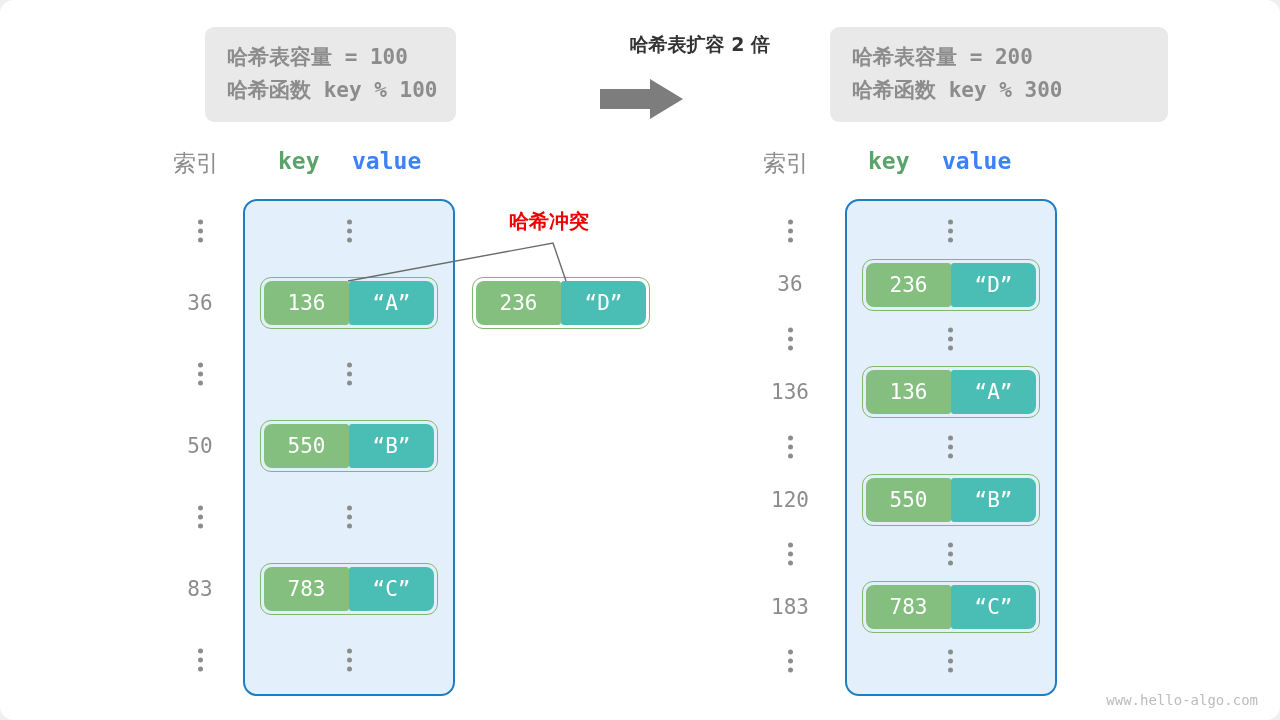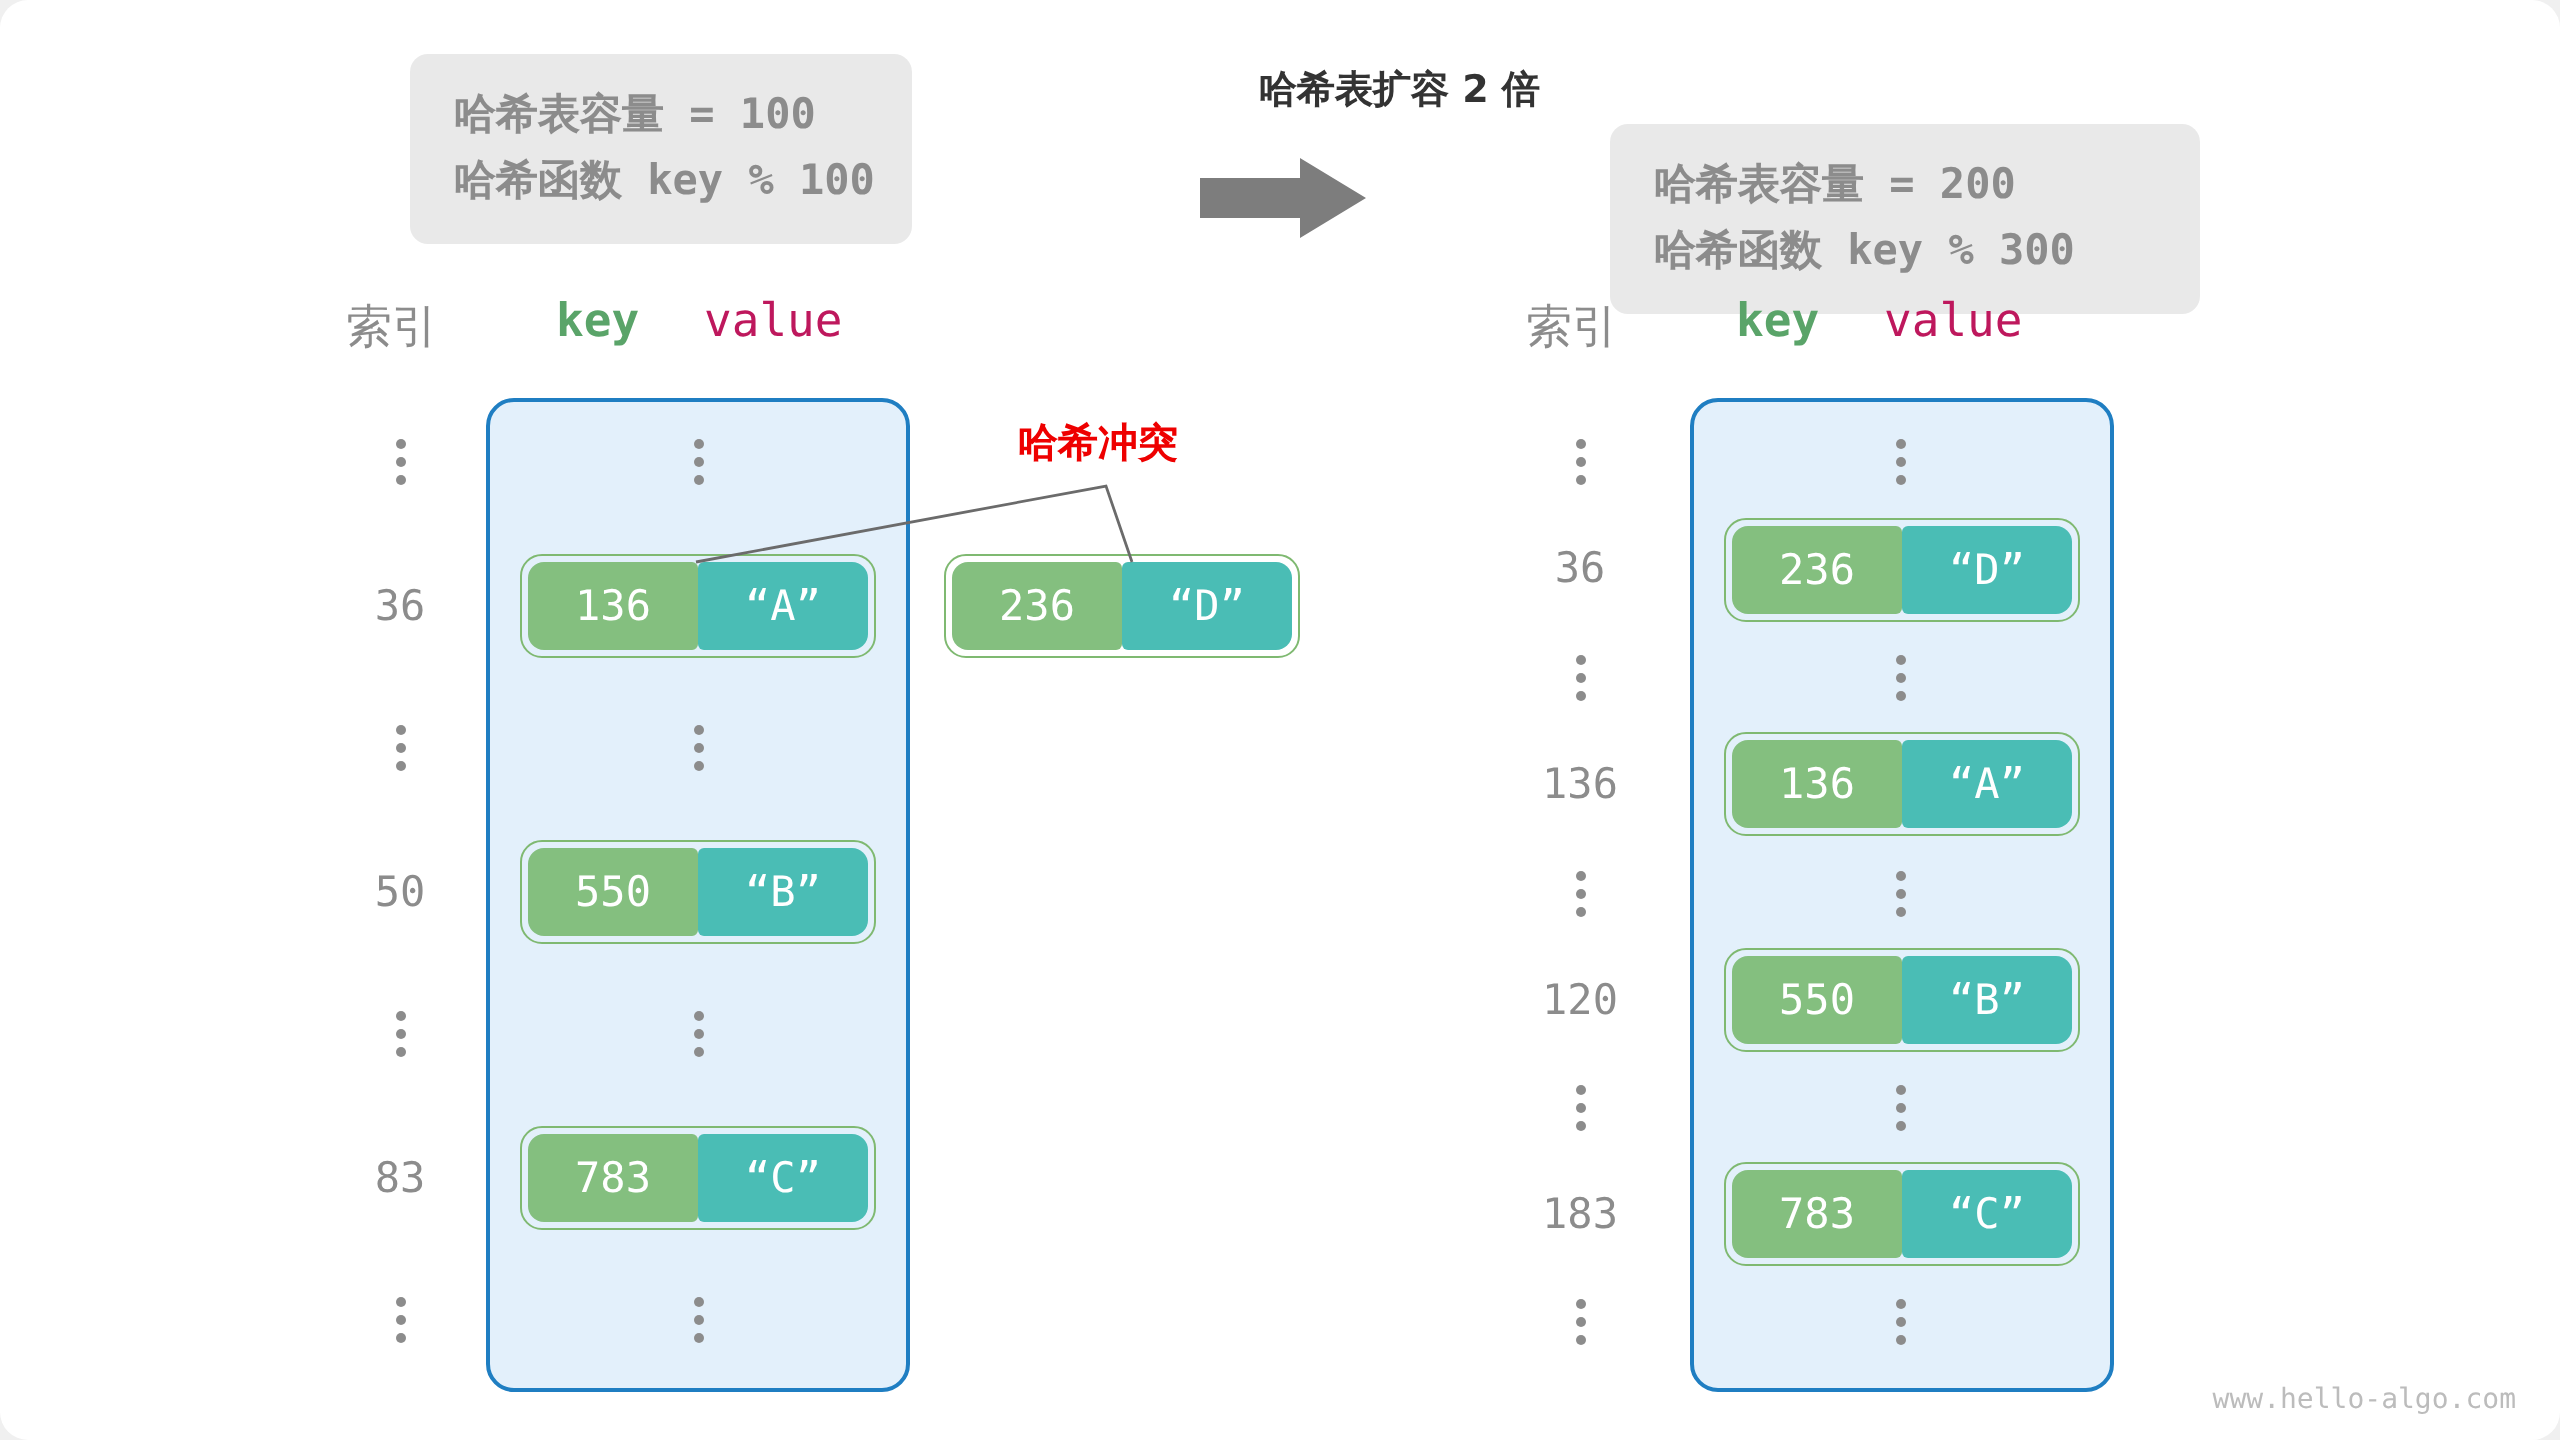--- a/index.html
+++ b/index.html
@@ -56,21 +56,21 @@
 
   
   .col-head {
     position: absolute;
     font-family: "DejaVu Sans Mono", monospace;
     font-size: 23px;
     white-space: pre;
   }
   .head-index { color: #8c8c8c; }
   .head-key   { color: #5aa469; font-weight: bold; }
-  .head-value { color: #be185d; font-weight: normal; }
+  .head-value { color: #3b82f6; font-weight: bold; }
 
   
   .idx-col { position: absolute; }
   .idx-item {
     position: absolute;
     width: 80px;
     text-align: center;
     font-family: "DejaVu Sans Mono", monospace;
     font-size: 21px;
     color: #8c8c8c;
@@ -170,21 +170,21 @@
   </div>
 
   <div class="center-title" style="left:530px; top:32px; width:240px;">哈希表扩容 2 倍</div>
 
   <div class="arrow-wrap" style="left:600px; top:78px;">
     <svg width="84" height="42" viewBox="0 0 84 42">
       <polygon points="0,11 50,11 50,1 83,21 50,41 50,31 0,31" fill="#7d7d7d"></polygon>
     </svg>
   </div>
 
-  <div class="info-box" style="left:805px; top:27px; width:295px;margin-top:35px;">
+  <div class="info-box" style="left:830px; top:27px; width:338px;">
     <div class="info-line">哈希表容量 = 200</div>
     <div class="info-line">哈希函数 key % 300</div>
   </div>
 
   <div class="col-head head-index" style="left:173px; top:148px;">索引</div>
   <div class="col-head head-key" style="left:278px; top:148px;">key</div>
   <div class="col-head head-value" style="left:352px; top:148px;">value</div>
 
   <div class="col-head head-index" style="left:763px; top:148px;">索引</div>
   <div class="col-head head-key" style="left:868px; top:148px;">key</div>

